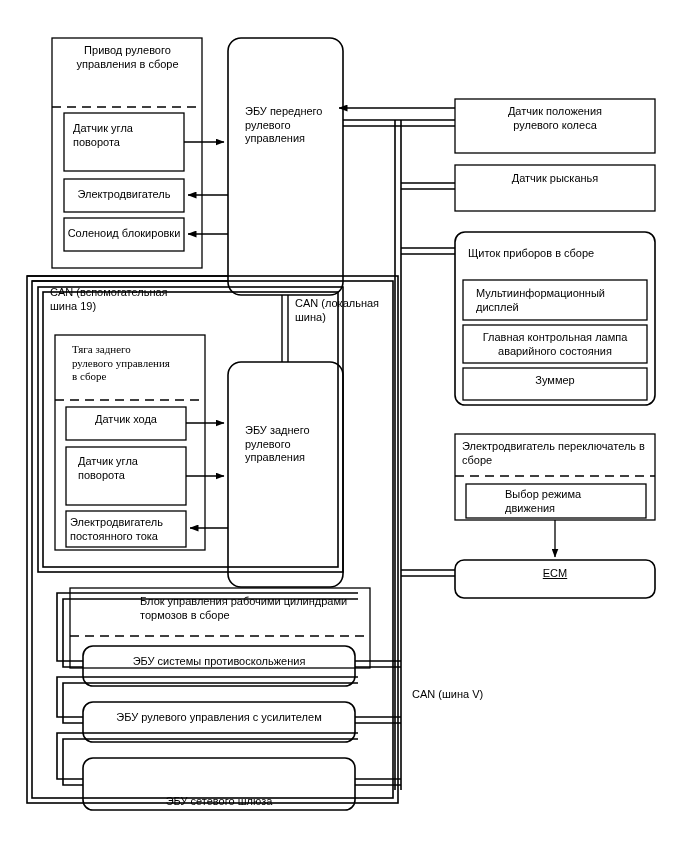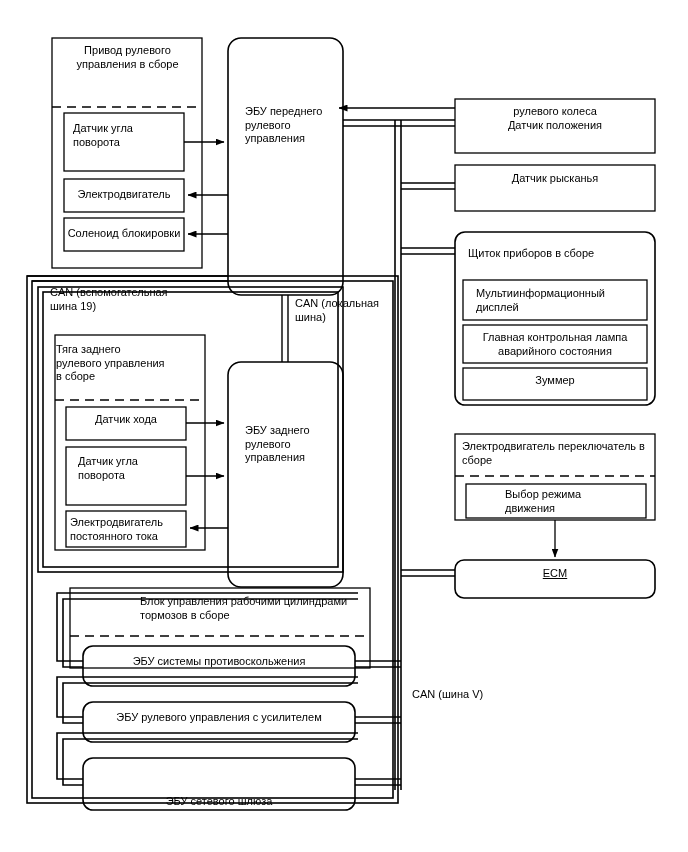--- a/index.html
+++ b/index.html
@@ -141,21 +141,21 @@
   <div class="lbl lft" style="left:50px;top:286px;width:160px;">
     <div>CAN (вспомогательная</div>
     <div>шина 19)</div>
   </div>
 
   <div class="lbl lft" style="left:295px;top:297px;width:95px;">
     <div>CAN (локальная</div>
     <div>шина)</div>
   </div>
 
-  <div class="lbl lft" style="left:56px;top:343px;width:135px;">
+  <div class="lbl lft" style="left:72px;top:343px;width:135px;font-family:Liberation Serif, serif;">
     <div>Тяга заднего</div>
     <div>рулевого управления</div>
     <div>в сборе</div>
   </div>
 
   <div class="lbl ctr" style="left:66px;top:413px;width:120px;">Датчик хода</div>
 
   <div class="lbl lft" style="left:78px;top:455px;width:110px;">
     <div>Датчик угла</div>
     <div>поворота</div>
@@ -179,22 +179,22 @@
 
   <div class="lbl ctr" style="left:83px;top:655px;width:272px;">ЭБУ системы противоскольжения</div>
 
   <div class="lbl ctr" style="left:83px;top:711px;width:272px;">ЭБУ рулевого управления с усилителем</div>
 
   <div class="lbl ctr" style="left:83px;top:765px;width:272px;margin-top:30px;">ЭБУ сетевого шлюза</div>
 
   <div class="lbl lft" style="left:412px;top:688px;width:100px;">CAN (шина V)</div>
 
   <div class="lbl ctr" style="left:460px;top:105px;width:190px;">
+    <div>Датчик положения</div>
     <div>рулевого колеса</div>
-    <div>Датчик положения</div>
   </div>
 
   <div class="lbl ctr" style="left:460px;top:172px;width:190px;">Датчик рысканья</div>
 
   <div class="lbl lft" style="left:468px;top:239px;width:180px;margin-top:8px;">Щиток приборов в сборе</div>
 
   <div class="lbl lft" style="left:476px;top:287px;width:175px;">
     <div>Мультиинформационный</div>
     <div>дисплей</div>
   </div>

